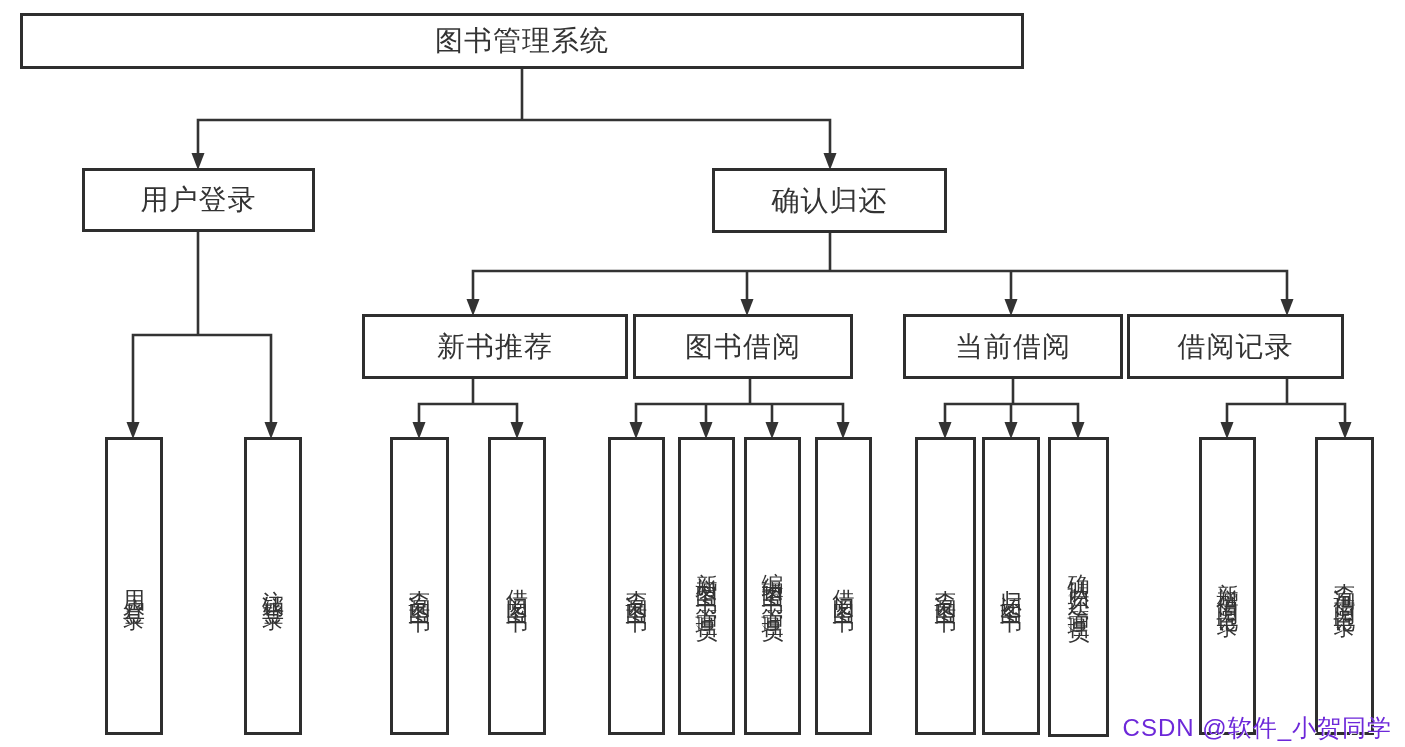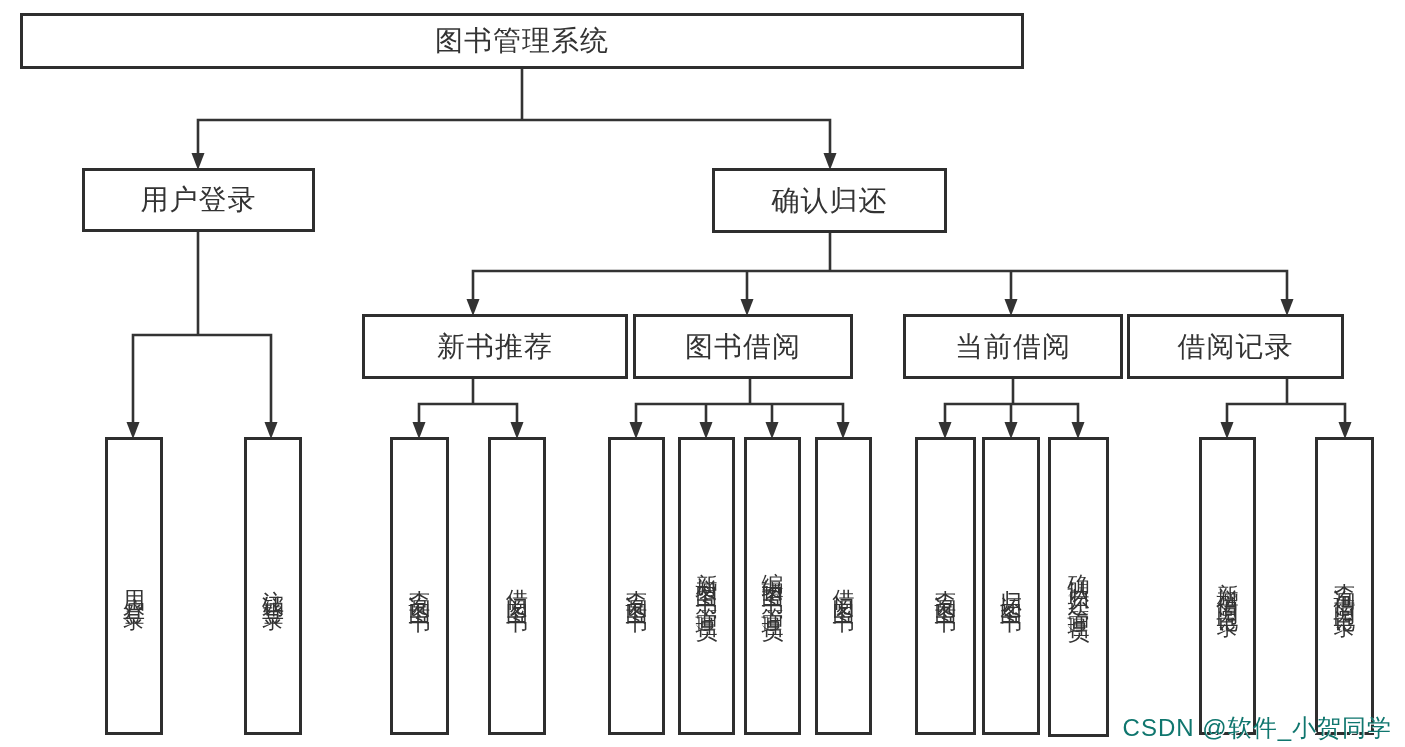--- a/index.html
+++ b/index.html
@@ -42,21 +42,21 @@
     writing-mode: vertical-rl;
     text-orientation: mixed;
     letter-spacing: 7px;
     line-height: 1;
   }
   .watermark {
     position: absolute;
     right: 13px;
     bottom: 3px;
     font-size: 24px;
-    color: #0f766e;
+    color: #6d28d9;
     text-shadow: 1px 1px 0 #ffffff;
     z-index: 5;
     letter-spacing: 1px;
   }
 </style>
 </head>
 <body>
 
 <div class="canvas">
 

